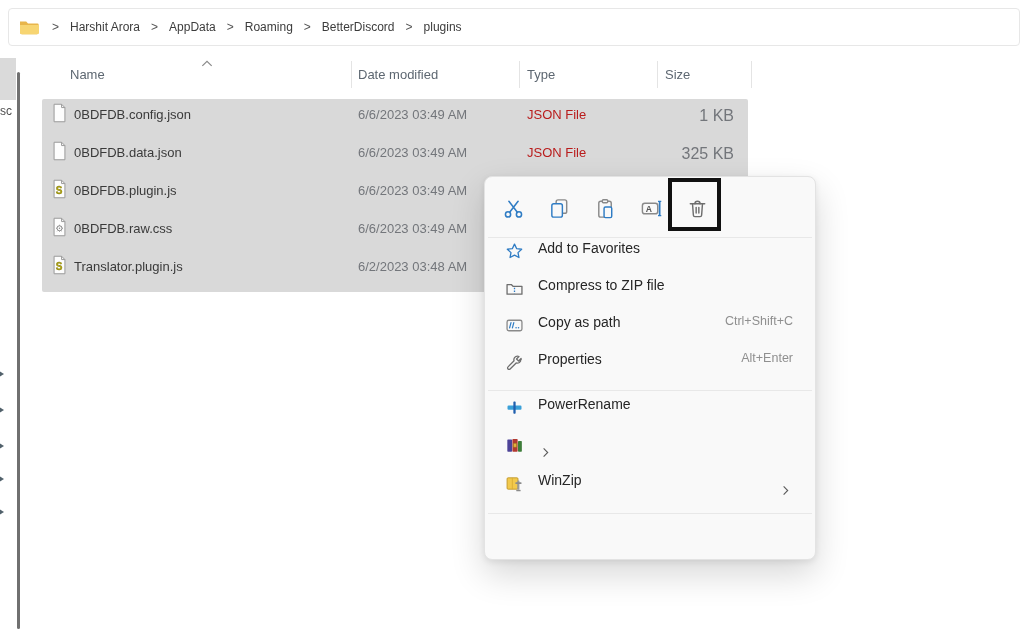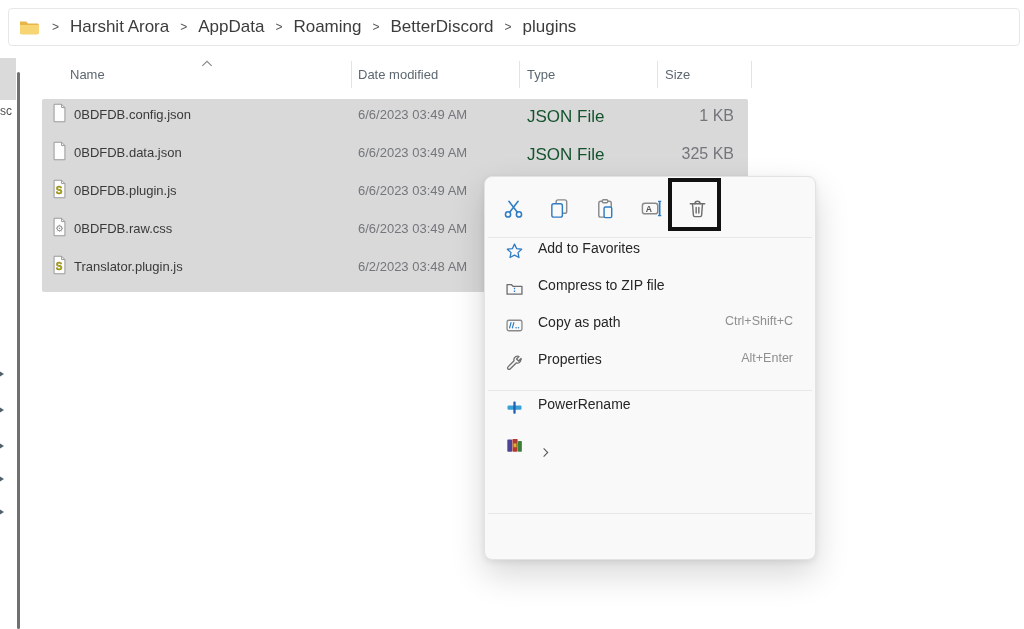--- a/index.html
+++ b/index.html
@@ -9,36 +9,36 @@
     font-family:"Liberation Sans","DejaVu Sans",sans-serif;
     -webkit-font-smoothing:antialiased;
   }
   
   .addressbar{
     position:absolute;left:8px;top:8px;width:1012px;height:38px;
     border:1px solid #e7e7e7;border-radius:4px;box-sizing:border-box;
     display:flex;align-items:center;padding-left:10px;background:#fff;
   }
   .crumb-sep{color:#555;font-size:12px;margin:0 11px;}
-  .crumb{font-size:17px;color:#3c3c3c;white-space:nowrap;cursor:default;}
+  .crumb{font-size:12px;color:#3c3c3c;white-space:nowrap;cursor:default;}
   .crumb-folder{display:flex;align-items:center;margin-right:2px;}
   
   .nav-block{position:absolute;left:0;top:58px;width:16px;height:42px;background:#dadada;}
   .nav-text{position:absolute;left:0;top:104px;font-size:12px;color:#4f4f4f;}
   .splitter{position:absolute;left:17px;top:72px;bottom:0;width:2.5px;background:#707070;border-radius:2px;}
   .tree-chev{position:absolute;left:-4px;width:10px;height:10px;}
   
   .hdr-label{position:absolute;top:67px;font-size:13px;color:#5d6771;}
   .hdr-div{position:absolute;top:61px;height:27px;width:1px;background:#e4e4e4;}
   .sort-caret{position:absolute;left:200px;top:58px;}
   .frow{position:absolute;left:42px;width:706px;height:41px;background:#d9d9d9;border-radius:2px;}
   .f-icon{position:absolute;left:9px;top:4px;}
   .f-name{position:absolute;left:32px;top:7.5px;font-size:13px;color:#3a3a3a;white-space:nowrap;}
   .f-date{position:absolute;left:316px;top:7.5px;font-size:13px;color:#73767b;white-space:nowrap;}
-  .f-type{position:absolute;left:485px;top:7.5px;font-size:17px;color:#14532d;white-space:nowrap;}
+  .f-type{position:absolute;left:485px;top:7.5px;font-size:13px;color:#b91c1c;white-space:nowrap;}
   .f-size{position:absolute;right:14px;top:7.5px;font-size:16px;color:#73767b;white-space:nowrap;}
   
   .ctxmenu{
     position:absolute;left:484px;top:176px;width:332px;height:384px;
     background:#f9f9f9;border:1px solid #e3e3e3;border-radius:8px;
     box-shadow:0 14px 34px rgba(0,0,0,.16),0 2px 6px rgba(0,0,0,.08);
     box-sizing:border-box;z-index:10;
   }
   .qa{position:absolute;top:12px;width:38px;height:38px;display:flex;align-items:center;justify-content:center;border-radius:4px;cursor:default;}
   .menu-sep{position:absolute;left:3px;right:3px;height:1px;background:#e8e8e8;}
@@ -292,18 +292,35 @@
           <rect x="16" y="6.8" width="4.4" height="12.4" rx="0.8" fill="#3e7d3a"></rect>
           <rect x="10.7" y="9.5" width="3.8" height="4.6" rx="0.5" fill="#e2b13c" stroke="#8a6d1d" stroke-width="0.6"></rect>
         </svg>
     </span>
     <span class="mi-chev">
       <svg width="15" height="15" viewBox="0 0 24 24" stroke="#5a5a5a" stroke-width="1.8" fill="none">
           <path d="M9 5.5l6.5 6.5L9 18.5"></path>
         </svg>
     </span>
   </div>
+  <div class="menu-item" style="top:295px">
+    <span class="mi-icon">
+      <svg width="21" height="21" viewBox="0 0 24 24">
+          <rect x="3.5" y="5.5" width="12.5" height="13" rx="1.2" fill="#f2c94c" stroke="#bf9526" stroke-width="1"></rect>
+          <path d="M9.5 5.5v13" stroke="#d9ab33" stroke-width="1"></path>
+          <rect x="15.2" y="8.5" width="2.4" height="10.5" rx="0.6" fill="#9a9a9a"></rect>
+          <rect x="13" y="10.5" width="7" height="2" rx="0.6" fill="#8b8b8b"></rect>
+          <rect x="14" y="19.2" width="5" height="1.6" rx="0.6" fill="#8b8b8b"></rect>
+        </svg>
+    </span>
+    <span class="mi-label">WinZip</span>
+    <span class="mi-chev">
+      <svg width="15" height="15" viewBox="0 0 24 24" stroke="#5a5a5a" stroke-width="1.8" fill="none">
+          <path d="M9 5.5l6.5 6.5L9 18.5"></path>
+        </svg>
+    </span>
+  </div>
 
   <div class="menu-sep" style="top:336px"></div>
 
 </div>
 
 <div class="highlight-box"></div>
 
 </body></html>

